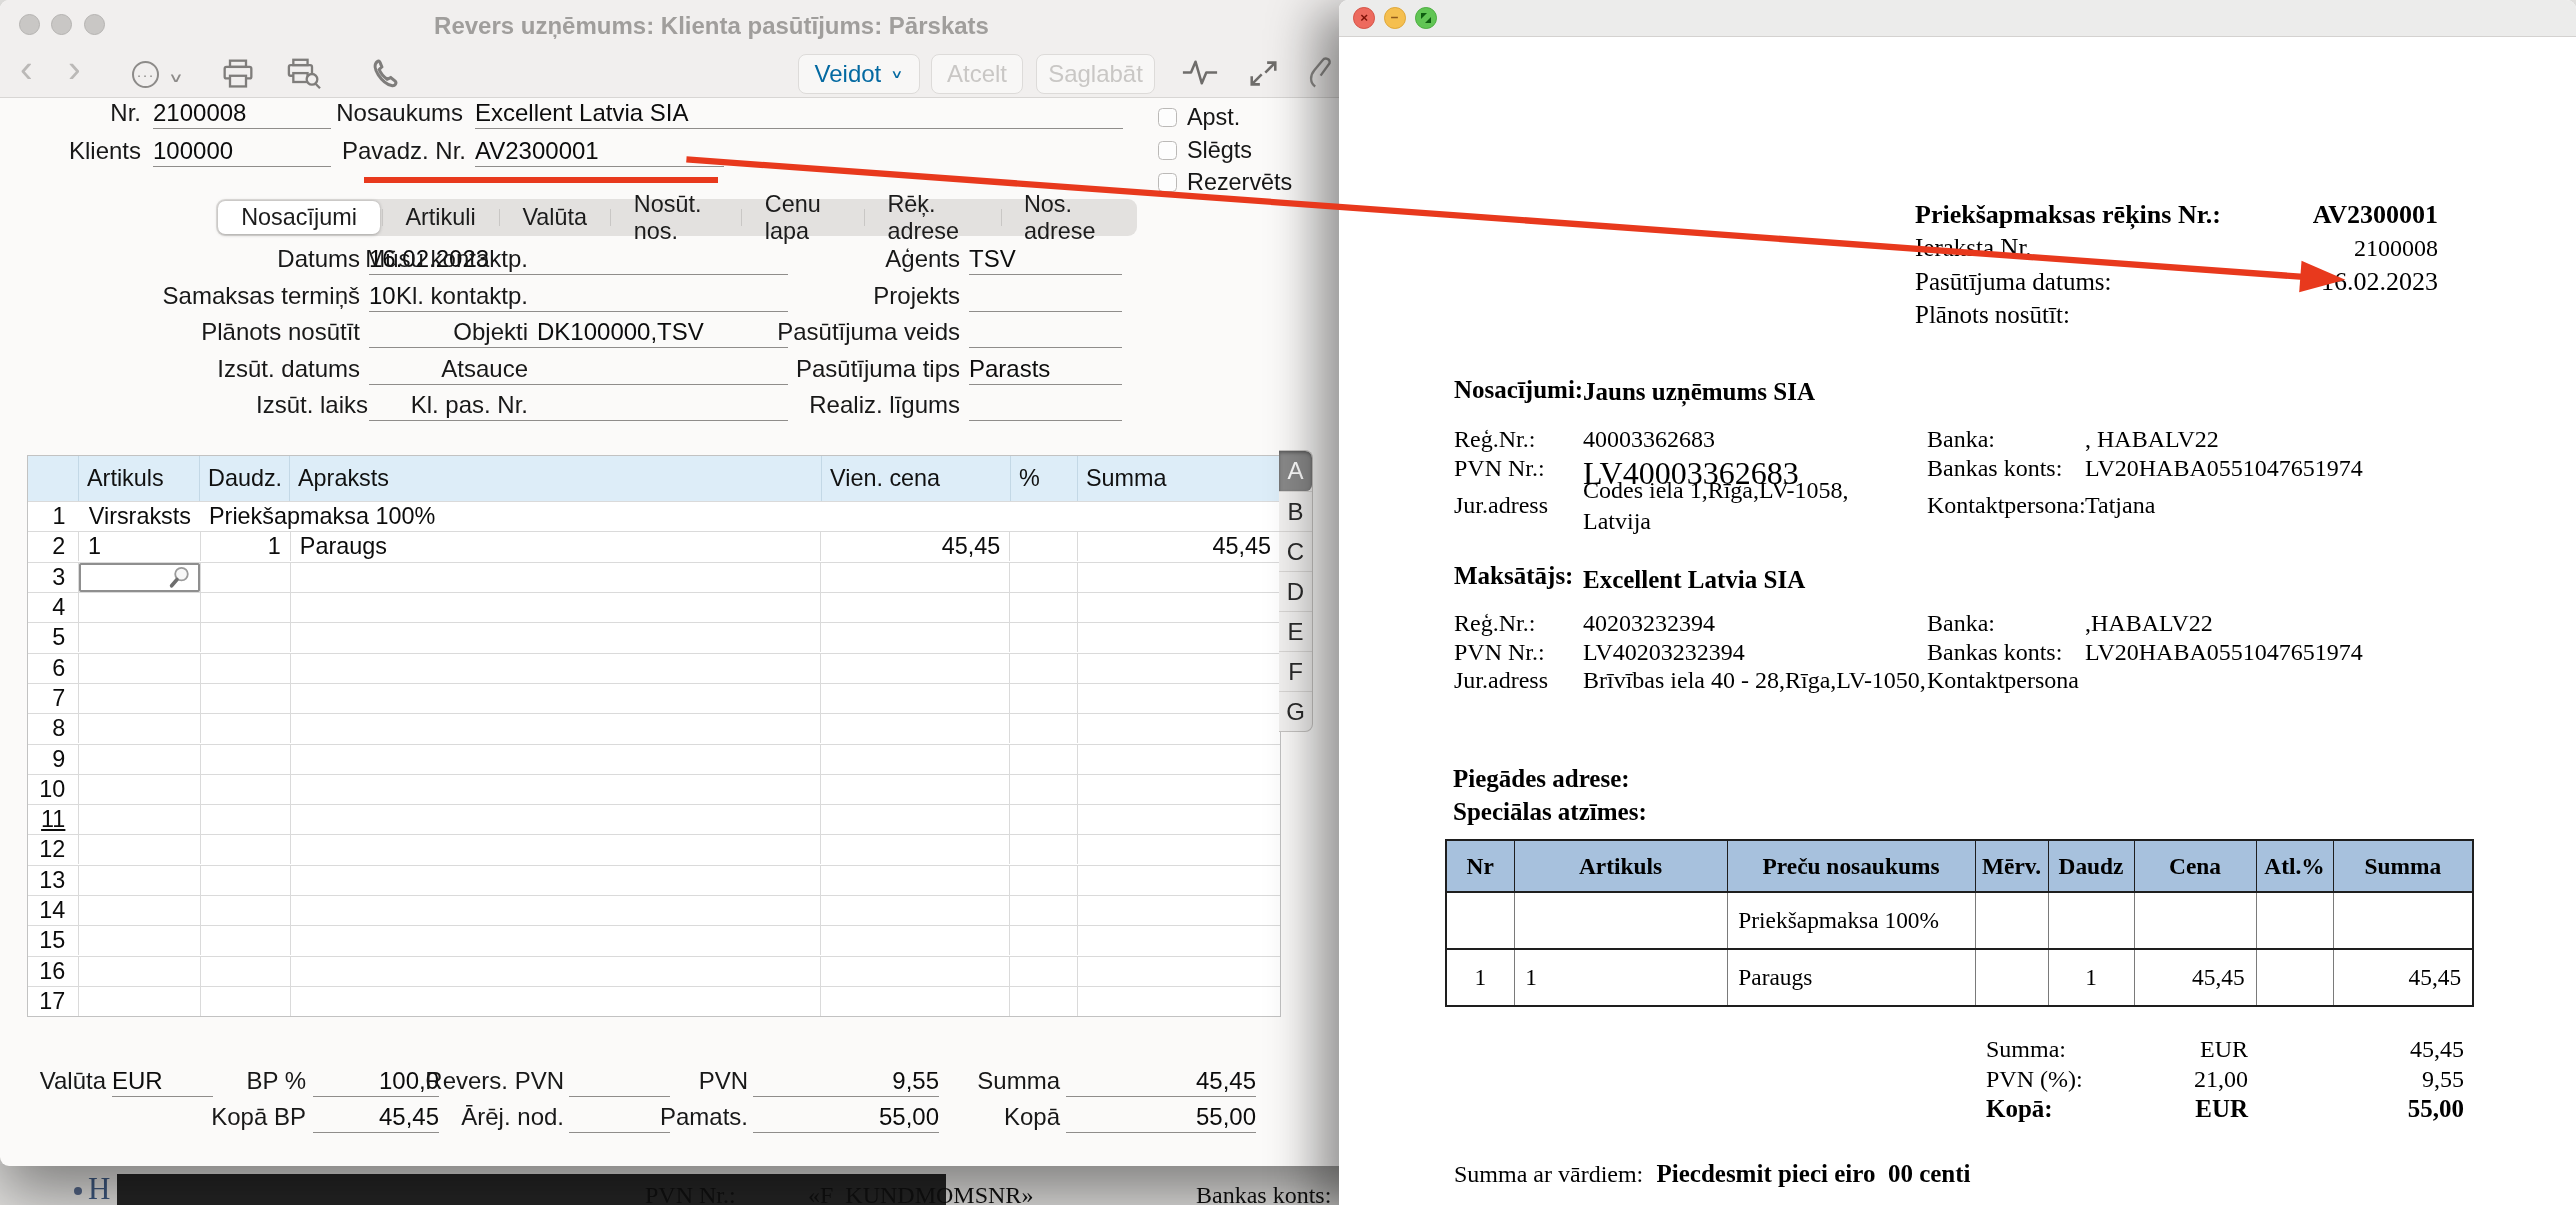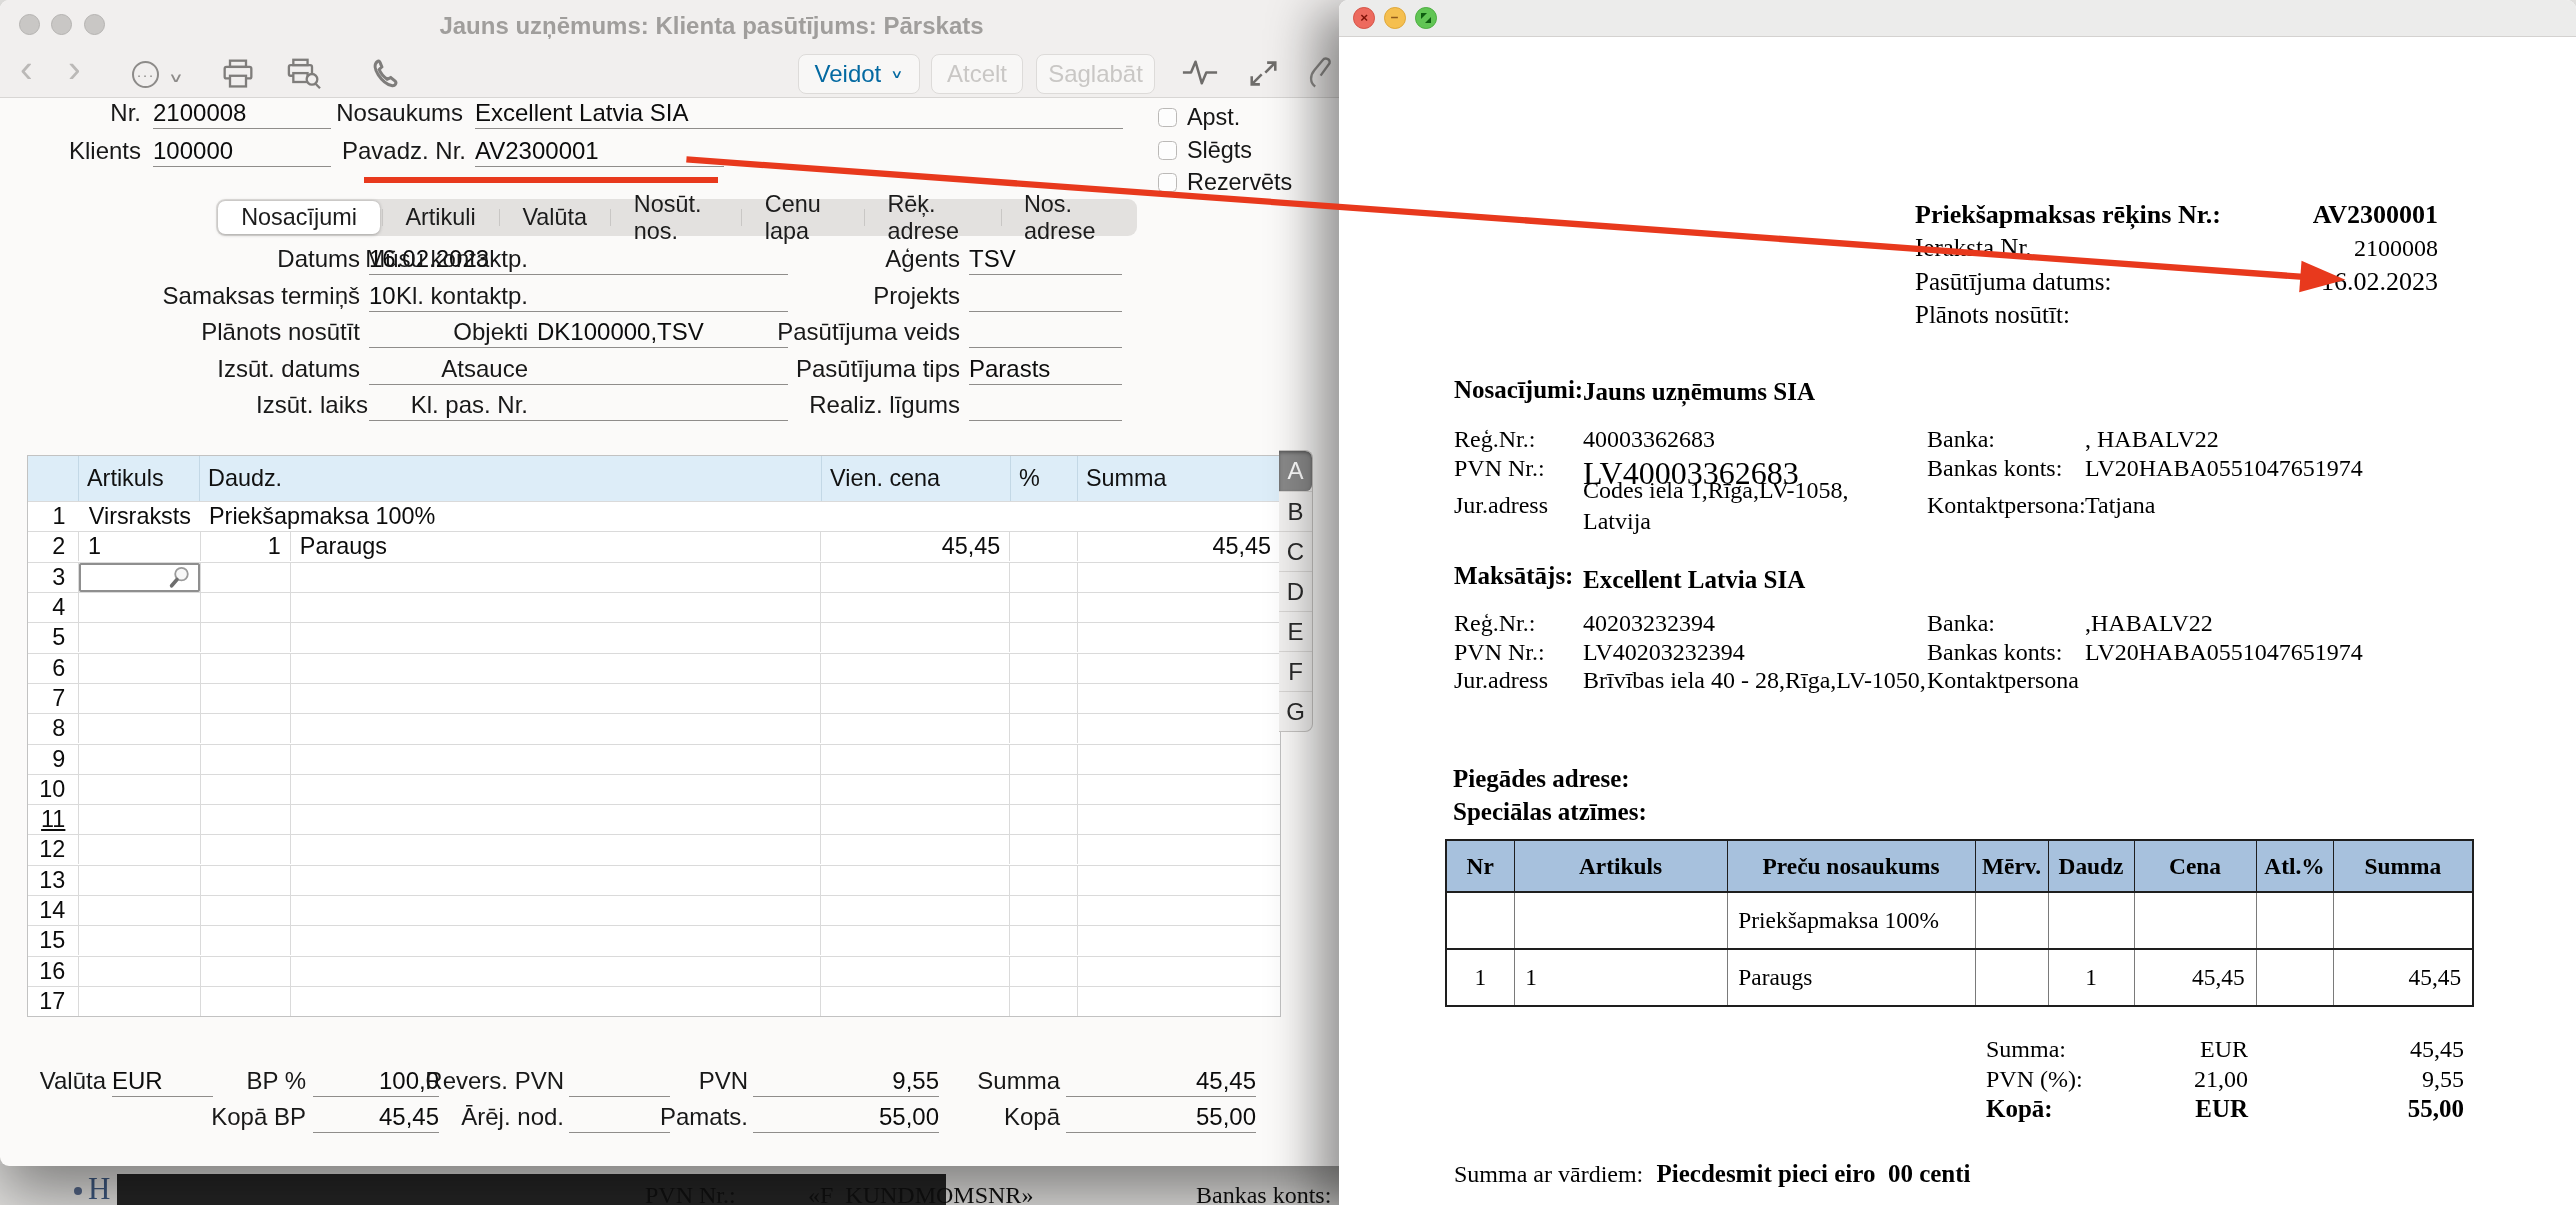--- a/index.html
+++ b/index.html
@@ -113,21 +113,21 @@
   <span class="stext" style="left:808px;">«F_KUNDMOMSNR»</span>
   <span class="stext reddot" style="left:1196px;">Bankas konts:</span>
   <span class="stext" style="left:1349px;">«F_B</span>
 </div>
 
 <div id="leftwin">
   <div class="chrome">
     <div class="tlight" style="left:19px;"></div>
     <div class="tlight" style="left:51px;"></div>
     <div class="tlight" style="left:84px;"></div>
-    <div class="wtitle">Jauns uzņēmums: Klienta pasūtījums: Pārskats</div>
+    <div class="wtitle">Revers uzņēmums: Klienta pasūtījums: Pārskats</div>
 
     <span class="navchev" style="left:20px;">‹</span>
     <span class="navchev" style="left:68px;">›</span>
     <div class="morecircle" style="left:132px;">···</div>
     <span class="morechev" style="left:168px;">∨</span>
 
     <span class="icn" style="left:221px;">
       <svg width="34" height="32" viewBox="0 0 38 36" fill="none" stroke="#7f7d7b" stroke-width="2.6">
         <rect x="10" y="3" width="18" height="7"></rect>
           <rect x="4" y="10" width="30" height="13" rx="2"></rect>
@@ -236,20 +236,21 @@
       <div class="lbl" style="left: 0px; width: 960px; top: 353px;">Pasūtījuma tips</div>
       <div class="uf" style="left: 969px; width: 153px; top: 353px;">Parasts</div>
       <div class="lbl" style="left: 0px; width: 960px; top: 389px;">Realiz. līgums</div>
       <div class="uf" style="left: 969px; width: 153px; top: 389px;"></div>
     </div>
 
   <div id="grid">
     <div id="gridhead">
         <div class="ghlbl" style="left: 50px; width: 122px;">Artikuls</div>
         <div class="ghlbl" style="left: 171px; width: 90px;">Daudz.</div>
+        <div class="ghlbl" style="left: 261px; width: 531px;">Apraksts</div>
         <div class="ghlbl" style="left: 793px; width: 189px;">Vien. cena</div>
         <div class="ghlbl" style="left: 982px; width: 68px;">%</div>
         <div class="ghlbl" style="left: 1049px; width: 203px;">Summa</div>
       </div>
     <div id="gridrows">
         <div class="grow" style="top: 45px; height: 30px;">
           <div class="gcell gnum" style="width: 50px;">1</div>
           <div class="gcell" style="width: 122px; justify-content: flex-end; padding-right: 9px;">Virsraksts</div>
           <div class="gcell" style="flex: 1 1 0%; padding-left: 9px;">Priekšapmaksa 100%</div>
         </div>

